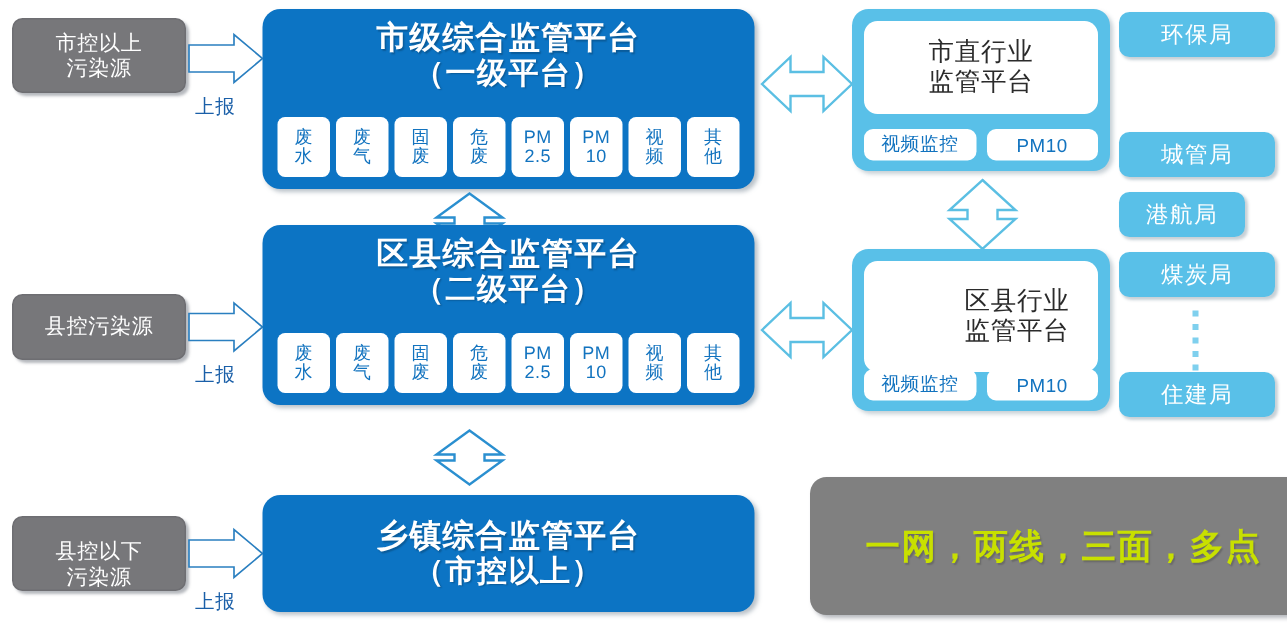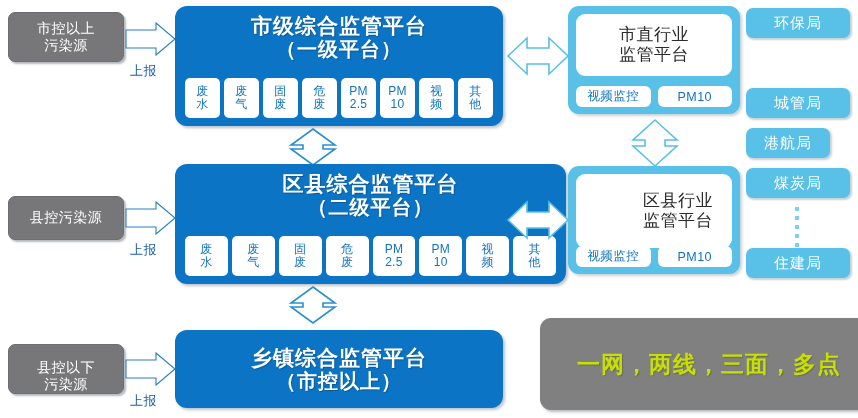--- a/index.html
+++ b/index.html
@@ -276,21 +276,21 @@
     </div>
   </div>
 
   <div class="report-arrow" style="left:126px;top:201px;width:50px;height:34px;">
     <svg width="50" height="34" viewBox="0 0 50 34">
       <path d="M0,8 L30,8 L30,1 L49,17 L30,33 L30,26 L0,26 Z" fill="#ffffff" stroke="#2a7fc0" stroke-width="1.1"></path>
     </svg>
     <span class="lbl">上报</span>
   </div>
 
-  <div class="platform" style="left:175px;top:164px;width:391px;height:120px;">
+  <div class="platform" style="left:175px;top:150px;width:328px;height:120px;">
     <div class="ptitle" style="padding-top:8px;">
       <span class="l1">区县综合监管平台</span>
       <span class="l2">（二级平台）</span>
     </div>
     <div class="chips">
       <div class="chip">
           <div>
         <span>废</span>
         <span class="c2">水</span>
           </div>

